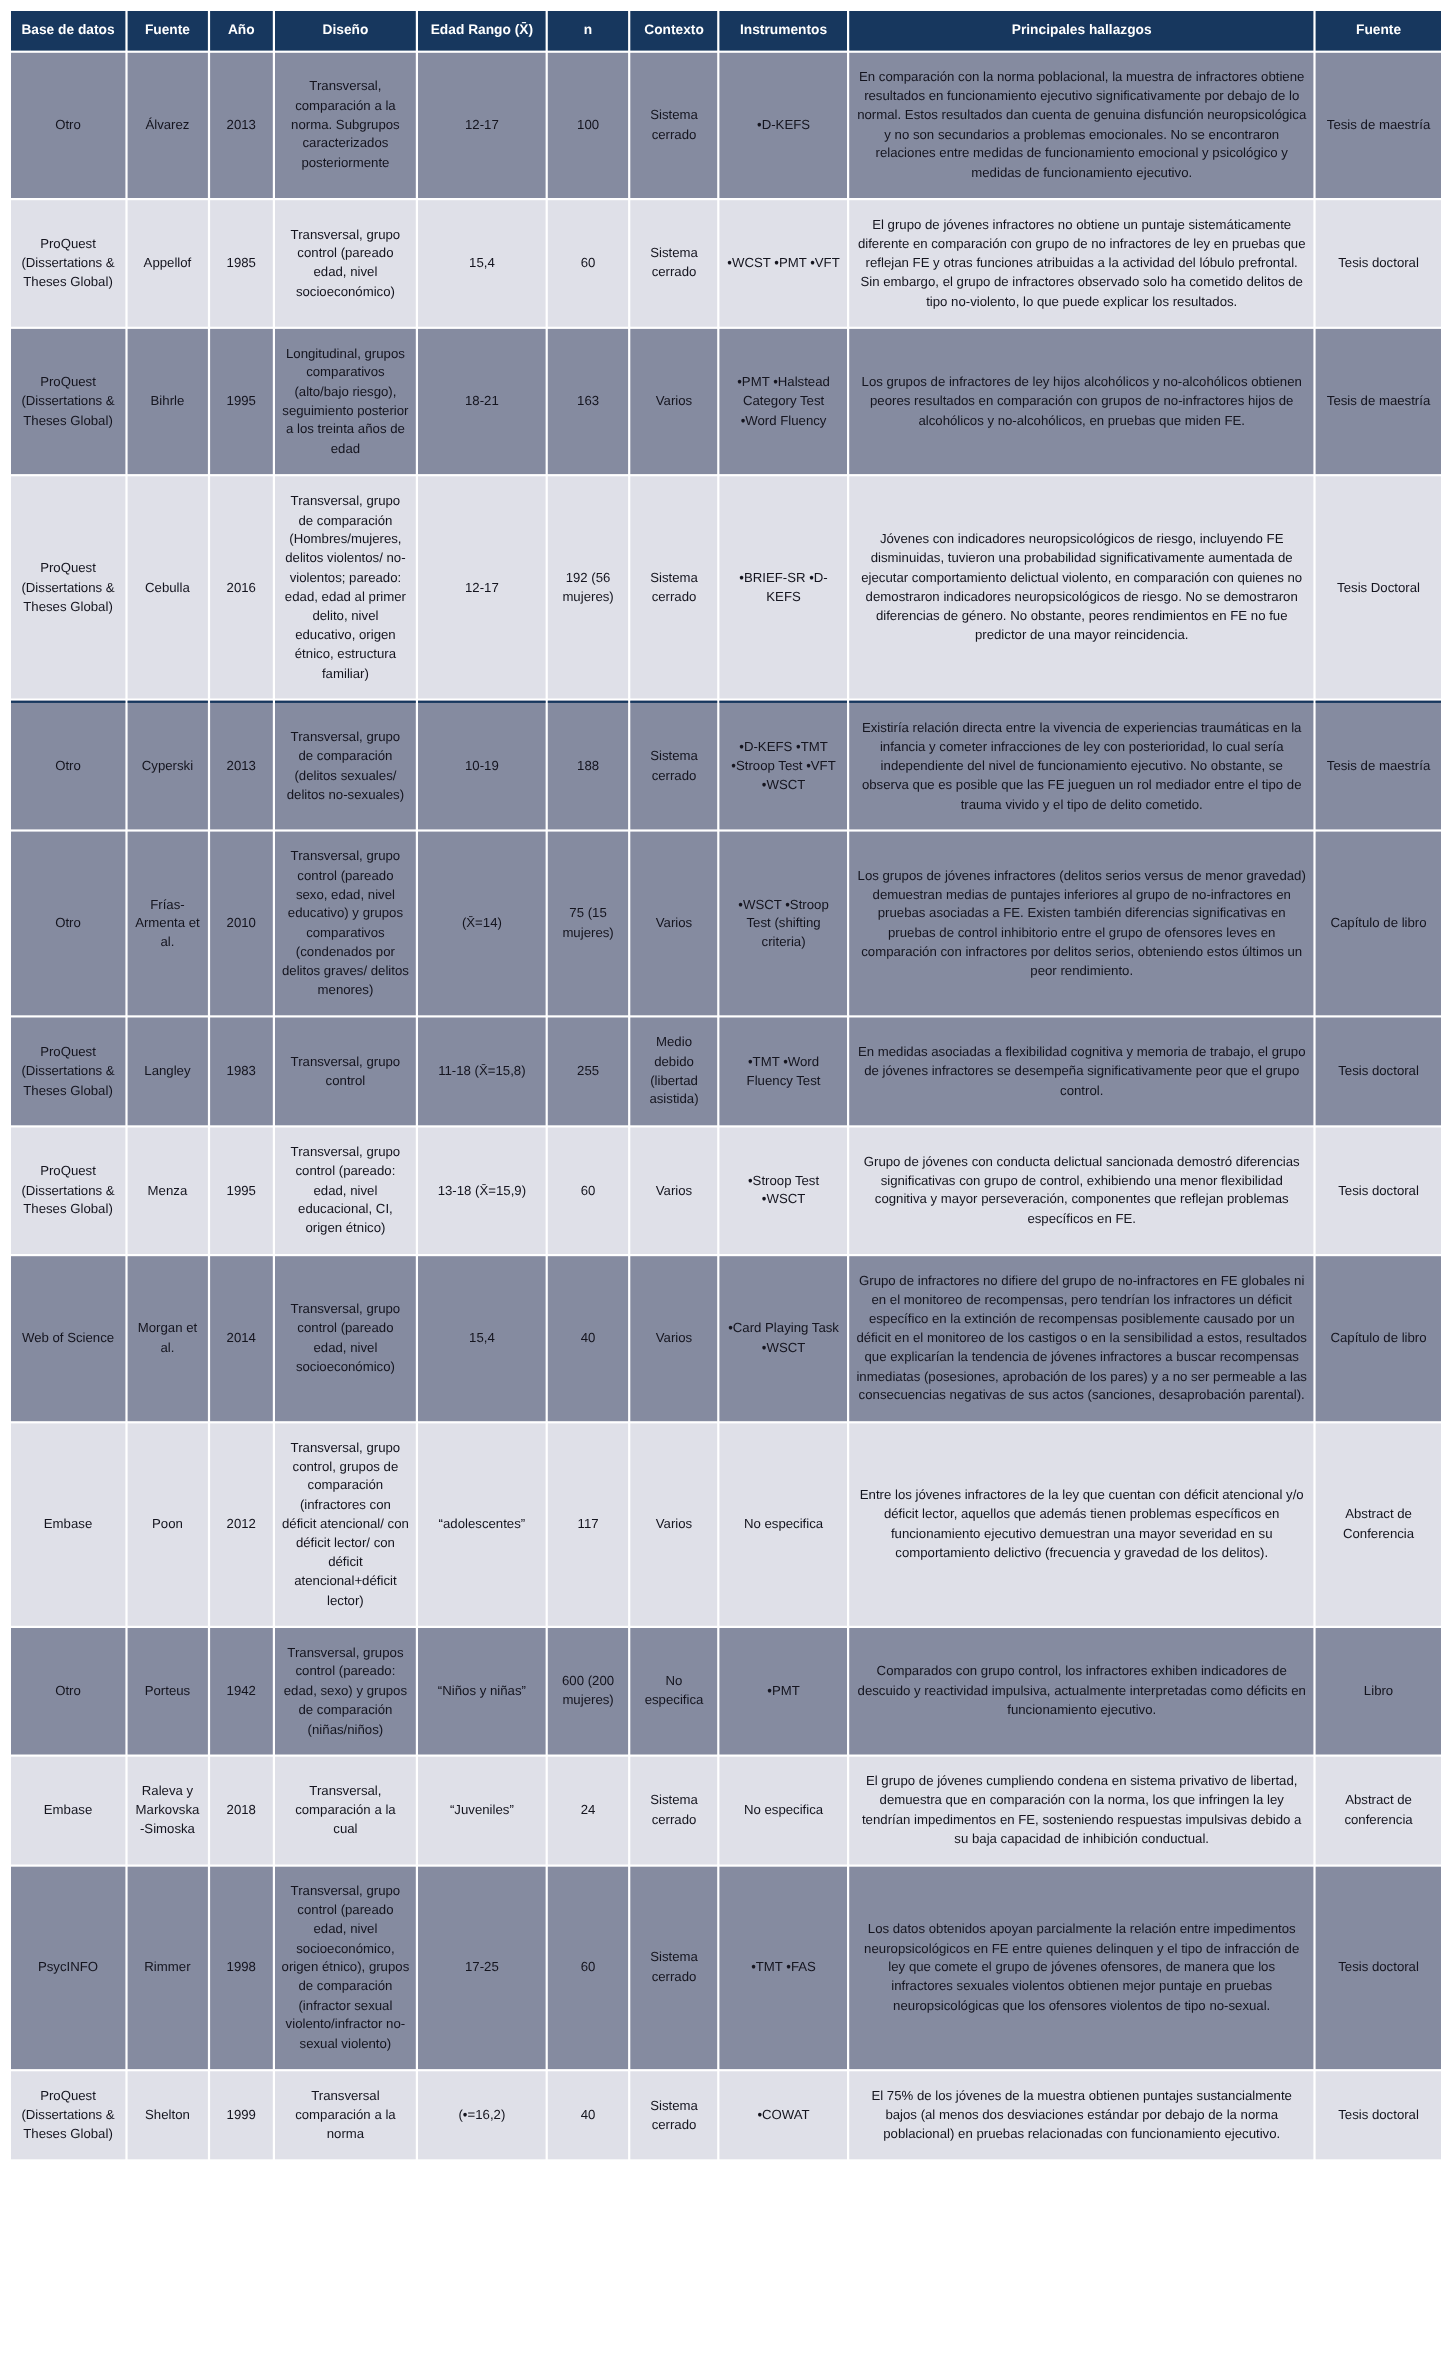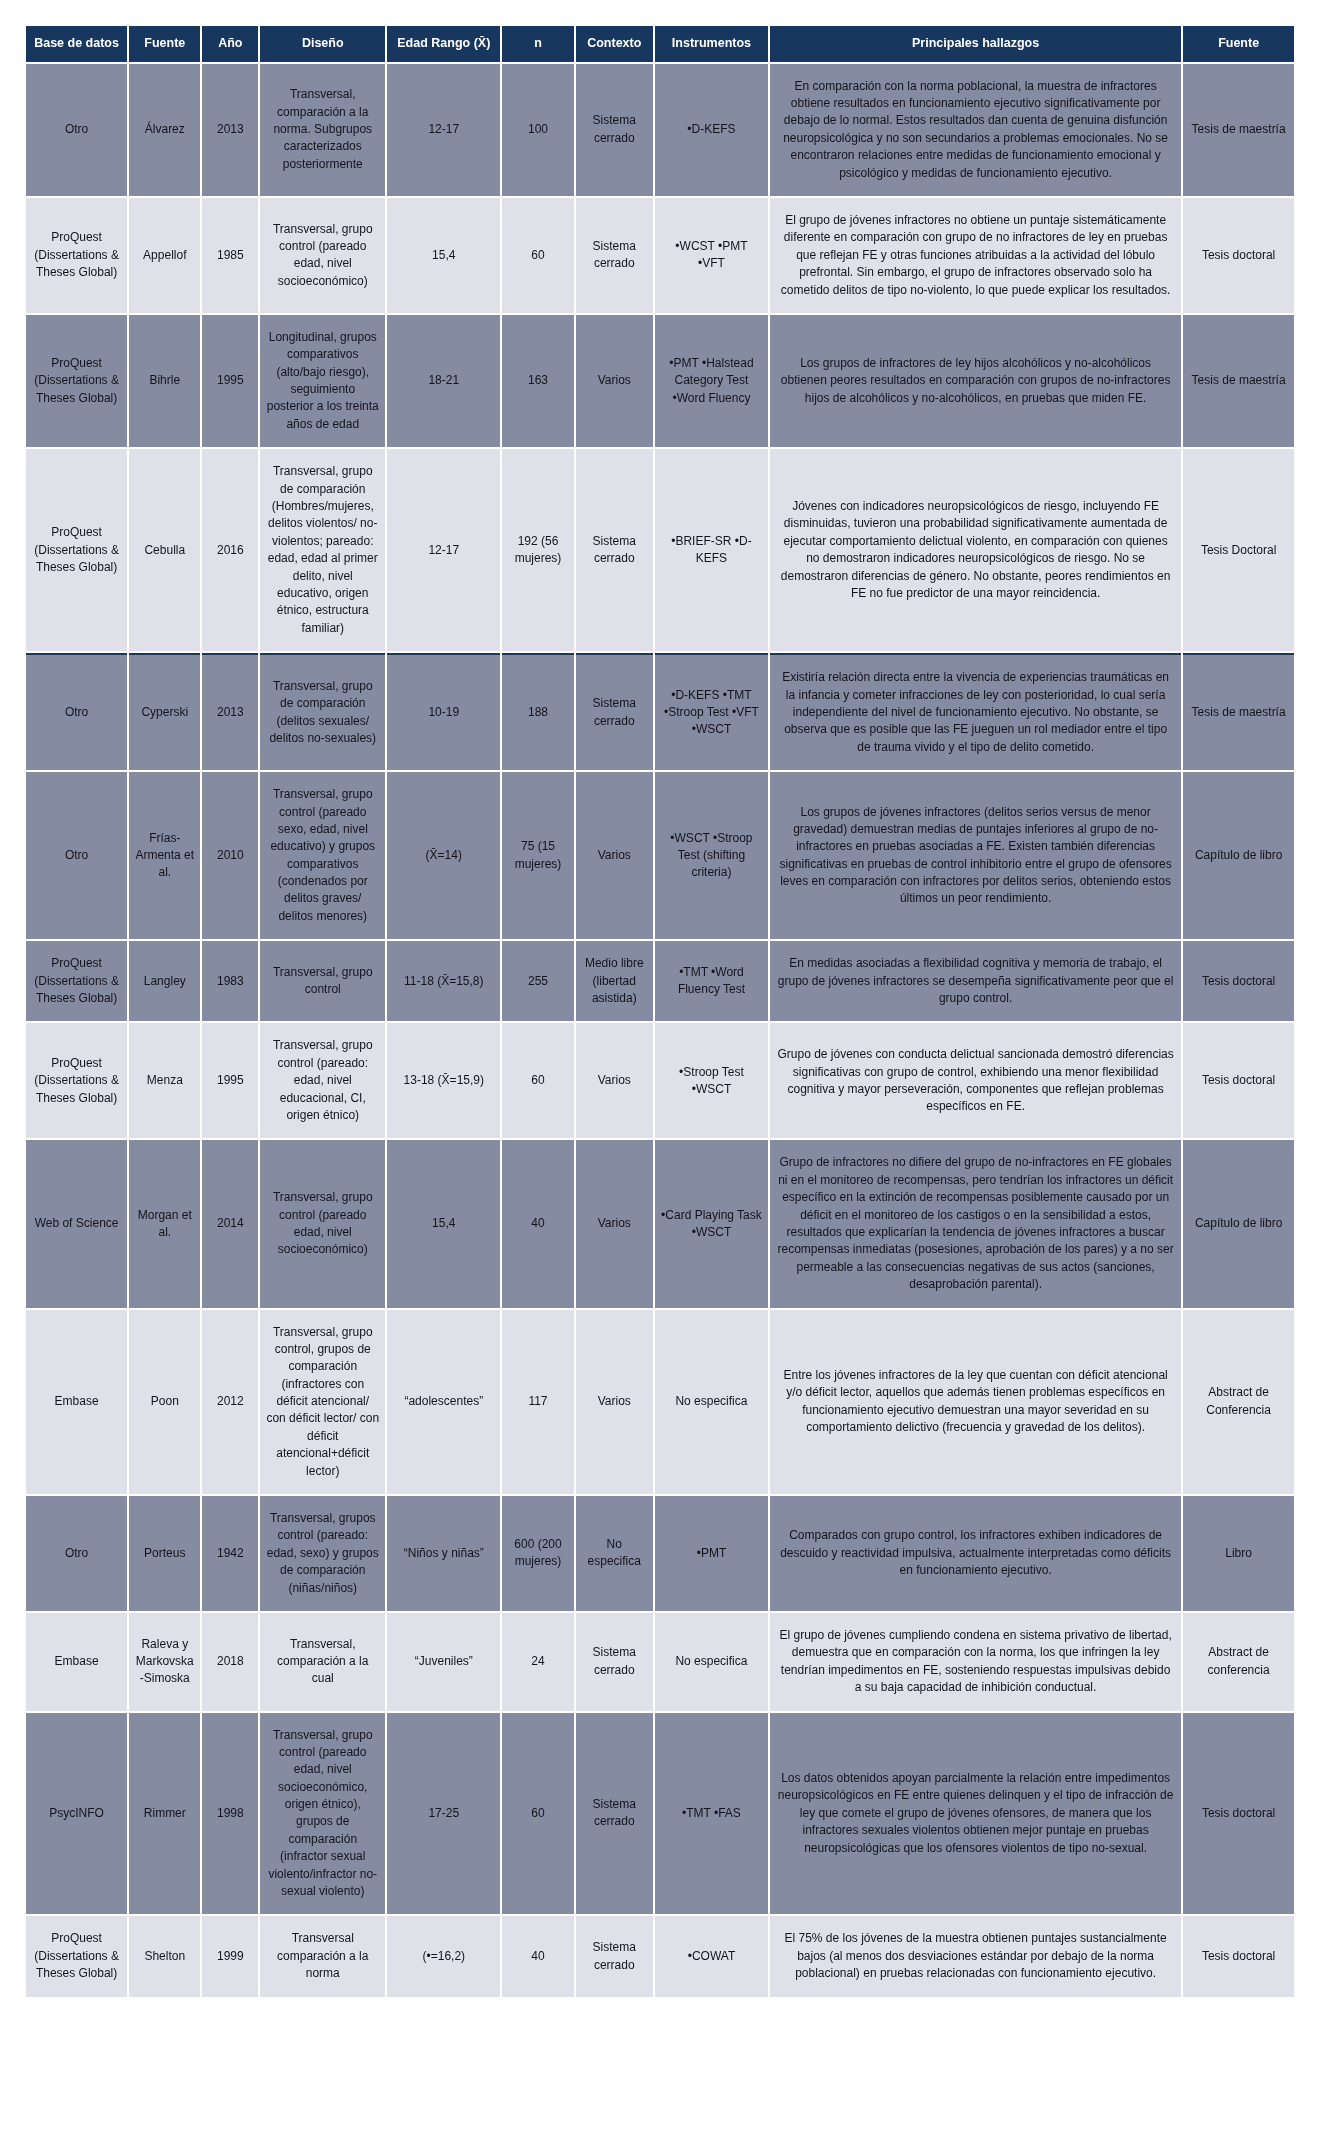--- a/index.html
+++ b/index.html
@@ -5,21 +5,21 @@
   html, body {
     margin: 0;
     padding: 0;
     background: #ffffff;
   }
   .page {
     width: 1320px;
     min-height: 2148px;
     background: #ffffff;
     box-sizing: border-box;
-    padding: 24px;
+    padding: 8px;
     font-family: "Liberation Sans", sans-serif;
   }
   table.review-table {
     width: 100%;
     border-collapse: separate;
     border-spacing: 2px;
     background: #ffffff;
     table-layout: fixed;
   }
   table.review-table th {
@@ -150,21 +150,21 @@
           <td class="col-hallazgos">Los grupos de jóvenes infractores (delitos serios versus de menor gravedad) demuestran medias de puntajes inferiores al grupo de no-infractores en pruebas asociadas a FE. Existen también diferencias significativas en pruebas de control inhibitorio entre el grupo de ofensores leves en comparación con infractores por delitos serios, obteniendo estos últimos un peor rendimiento.</td>
           <td class="col-fuente">Capítulo de libro</td>
         </tr>
         <tr class="row-dark">
           <td class="col-base">ProQuest (Dissertations &amp; Theses Global)</td>
           <td class="col-autor">Langley</td>
           <td class="col-ano">1983</td>
           <td class="col-diseno">Transversal, grupo control</td>
           <td class="col-edad">11-18 (X̄=15,8)</td>
           <td class="col-n">255</td>
-          <td class="col-contexto">Medio libre (libertad asistida)</td>
+          <td class="col-contexto">Medio debido (libertad asistida)</td>
           <td class="col-instrumentos">•TMT •Word Fluency Test</td>
           <td class="col-hallazgos">En medidas asociadas a flexibilidad cognitiva y memoria de trabajo, el grupo de jóvenes infractores se desempeña significativamente peor que el grupo control.</td>
           <td class="col-fuente">Tesis doctoral</td>
         </tr>
         <tr class="row-light">
           <td class="col-base">ProQuest (Dissertations &amp; Theses Global)</td>
           <td class="col-autor">Menza</td>
           <td class="col-ano">1995</td>
           <td class="col-diseno">Transversal, grupo control (pareado: edad, nivel educacional, CI, origen étnico)</td>
           <td class="col-edad">13-18 (X̄=15,9)</td>

